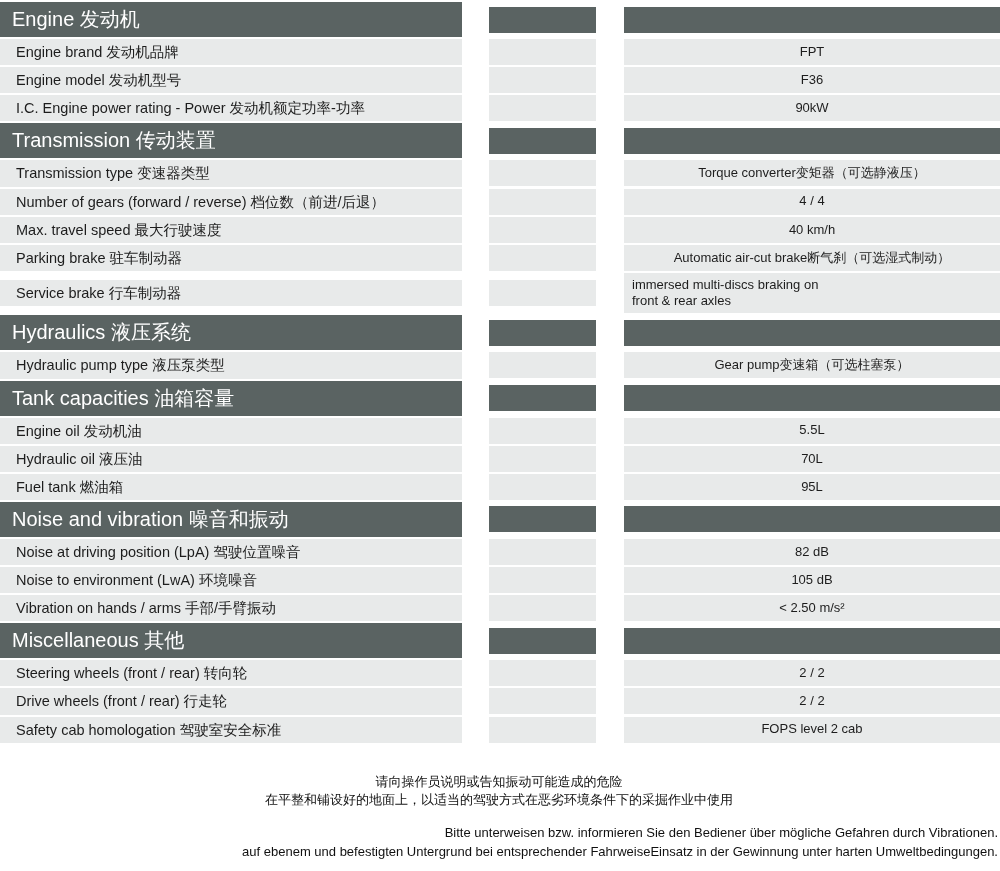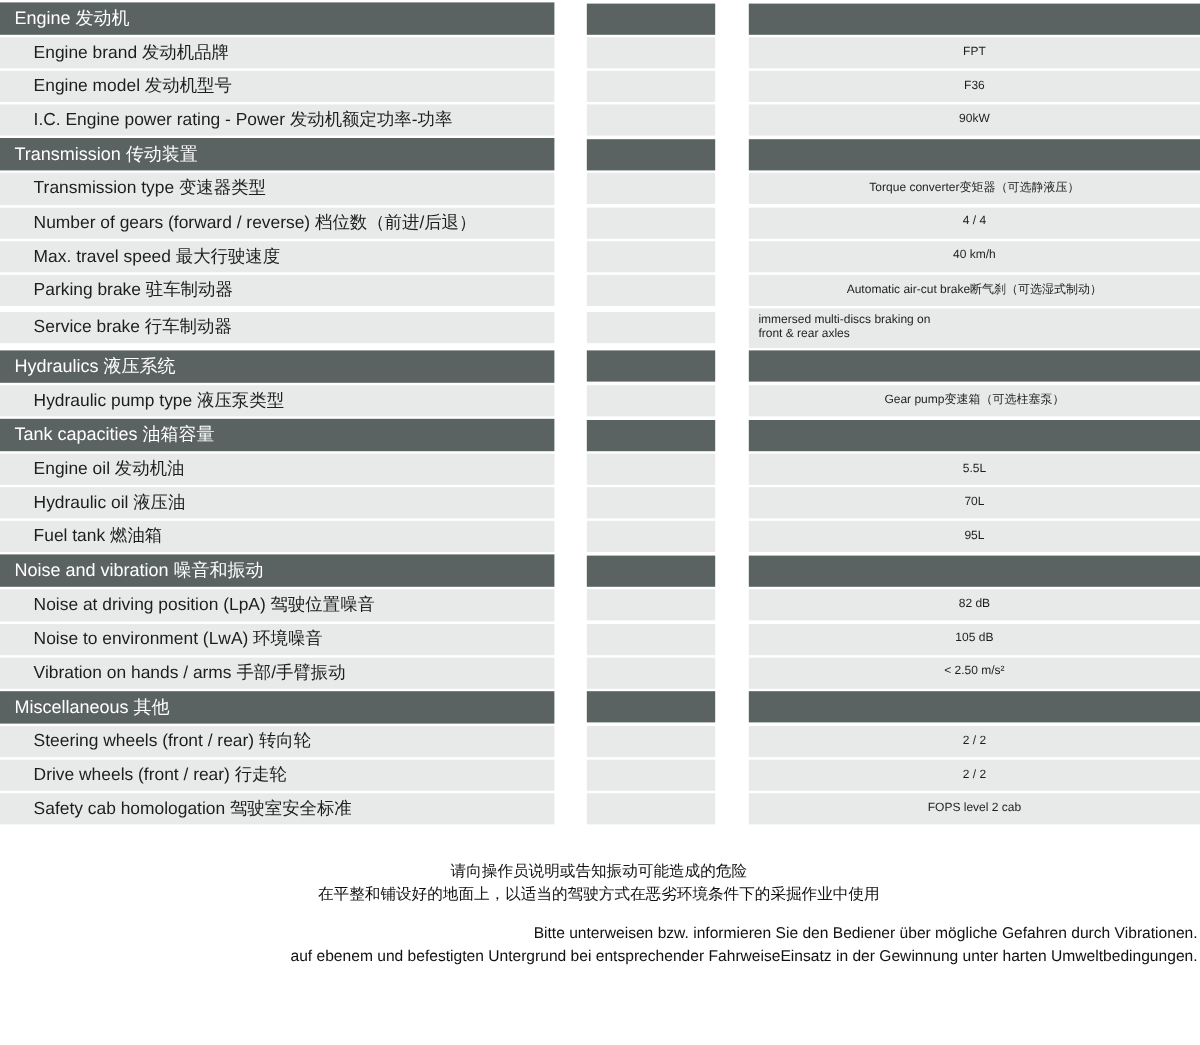--- a/index.html
+++ b/index.html
@@ -38,48 +38,48 @@
 
   .cell {
     display: flex;
     align-items: center;
     min-height: 26px;
     box-sizing: border-box;
   }
   
   .row-data .label-cell {
     background: #e8eaea;
-    padding: 4px 0 4px 28px;
+    padding: 4px 0 4px 16px;
     font-size: 14.5px;
     color: #1d1d1d;
     line-height: 1.25;
     min-height: 26px;
   }
   .row-data .mid-cell {
     background: #e8eaea;
     min-height: 26px;
   }
   .row-data .value-cell {
     background: #e8eaea;
     justify-content: center;
     text-align: center;
     padding: 4px 8px;
-    font-size: 10px;
+    font-size: 13px;
     color: #1d1d1d;
     line-height: 1.25;
     min-height: 26px;
   }
   .row-data .spacer-cell { background: transparent; }
 
   
   .row-head .label-cell {
     background: #5a6362;
     color: #ffffff;
     padding: 4px 16px 4px 12px;
-    font-size: 15px;
+    font-size: 20px;
     min-height: 26px;
     text-align: right;
   }
   .row-head .mid-cell {
     background: #5a6362;
     min-height: 26px;
   }
   .row-head .value-cell {
     background: #5a6362;
     min-height: 26px;

